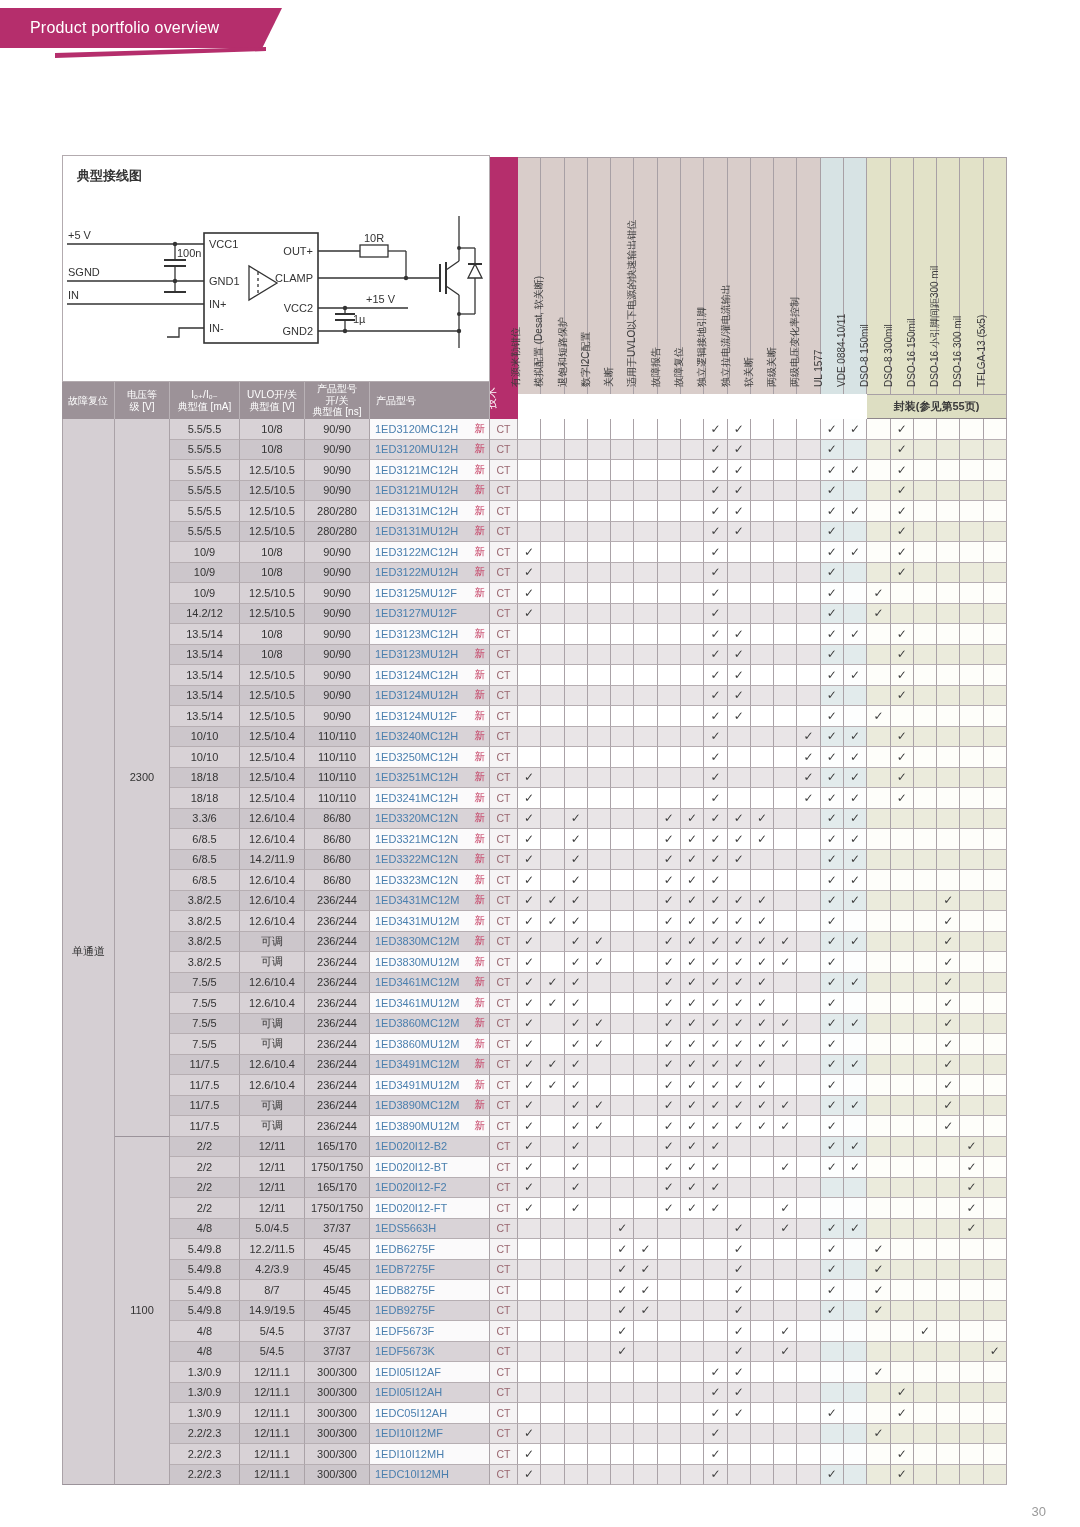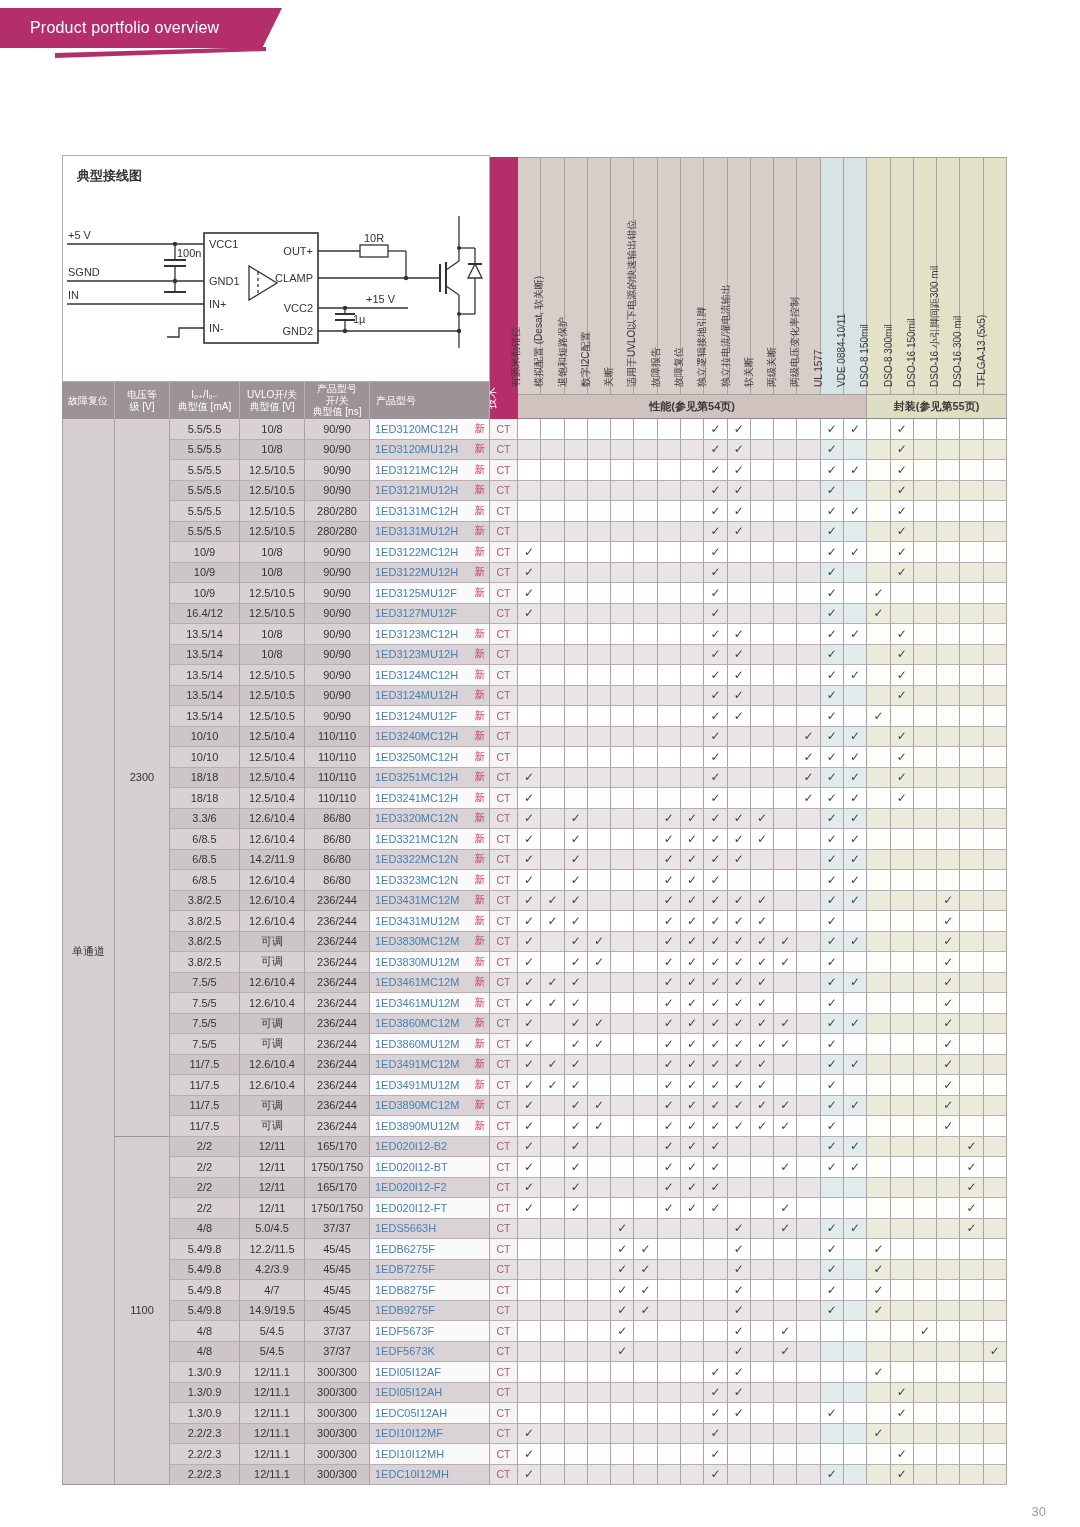--- a/index.html
+++ b/index.html
@@ -146,23 +146,20 @@
         <text x="303" y="147">+15 V</text>
         <text x="290" y="167">1µ</text>
       </g>
     </svg>
   </div>
 
   <div class="abs techstrip">
     <span class="vtext">技术</span>
   </div>
 
-  <div class="grp grp-perf" id="grp-perf" style="left: 518px; top: 394px; width: 349.286px; height: 25px;">
-    <span>性能(参见第54页)</span>
-  </div>
   <div class="grp grp-pkg" id="grp-pkg" style="left: 867.286px; top: 394px; width: 139.714px; height: 25px;">
     <span>封装(参见第55页)</span>
   </div>
 
   <div id="gen-root">
       <div class="flaghead fh-perf" style="left: 518px; top: 157px; width: 23.2857px; height: 237px;">
         <span class="vtext">有源米勒钳位</span>
       </div>
       <div class="flaghead fh-perf" style="left: 541.286px; top: 157px; width: 23.2857px; height: 237px;">
         <span class="vtext">模拟配置 (Desat, 软关断)</span>
@@ -621,21 +618,21 @@
         <div class="cell fl-pkg0" style="left: 867.286px; top: 0px; width: 23.2857px; height: 20.5px;">
           <span class="chk">✓</span>
         </div>
         <div class="cell fl-pkg0" style="left: 890.571px; top: 0px; width: 23.2857px; height: 20.5px;"></div>
         <div class="cell fl-pkg0" style="left: 913.857px; top: 0px; width: 23.2857px; height: 20.5px;"></div>
         <div class="cell fl-pkg0" style="left: 937.143px; top: 0px; width: 23.2857px; height: 20.5px;"></div>
         <div class="cell fl-pkg0" style="left: 960.429px; top: 0px; width: 23.2857px; height: 20.5px;"></div>
         <div class="cell fl-pkg0" style="left: 983.714px; top: 0px; width: 23.2857px; height: 20.5px;"></div>
       </div>
       <div style="position: absolute; left: 0px; top: 603.5px; width: 1080px; height: 20.5px;">
-        <div class="cell num1" style="left: 170px; top: 0px; width: 70px; height: 20.5px;">16.4/12</div>
+        <div class="cell num1" style="left: 170px; top: 0px; width: 70px; height: 20.5px;">14.2/12</div>
         <div class="cell num1" style="left: 240px; top: 0px; width: 65px; height: 20.5px;">12.5/10.5</div>
         <div class="cell num1" style="left: 305px; top: 0px; width: 65px; height: 20.5px;">90/90</div>
         <div class="cell part1 partcell" style="left: 370px; top: 0px; width: 120px; height: 20.5px;">
           <span class="partnum">1ED3127MU12F</span>
         </div>
         <div class="cell ct1" style="left: 490px; top: 0px; width: 28px; height: 20.5px;">
           <span class="ctxt">CT</span>
         </div>
         <div class="cell fl-perf1" style="left: 518px; top: 0px; width: 23.2857px; height: 20.5px;">
           <span class="chk">✓</span>
@@ -2221,21 +2218,21 @@
           <span class="chk">✓</span>
         </div>
         <div class="cell fl-pkg1" style="left: 890.571px; top: 0px; width: 23.2857px; height: 20.5px;"></div>
         <div class="cell fl-pkg1" style="left: 913.857px; top: 0px; width: 23.2857px; height: 20.5px;"></div>
         <div class="cell fl-pkg1" style="left: 937.143px; top: 0px; width: 23.2857px; height: 20.5px;"></div>
         <div class="cell fl-pkg1" style="left: 960.429px; top: 0px; width: 23.2857px; height: 20.5px;"></div>
         <div class="cell fl-pkg1" style="left: 983.714px; top: 0px; width: 23.2857px; height: 20.5px;"></div>
       </div>
       <div style="position: absolute; left: 0px; top: 1280px; width: 1080px; height: 20.5px;">
         <div class="cell num0" style="left: 170px; top: 0px; width: 70px; height: 20.5px;">5.4/9.8</div>
-        <div class="cell num0" style="left: 240px; top: 0px; width: 65px; height: 20.5px;">4/7</div>
+        <div class="cell num0" style="left: 240px; top: 0px; width: 65px; height: 20.5px;">8/7</div>
         <div class="cell num0" style="left: 305px; top: 0px; width: 65px; height: 20.5px;">45/45</div>
         <div class="cell part0 partcell" style="left: 370px; top: 0px; width: 120px; height: 20.5px;">
           <span class="partnum">1EDB8275F</span>
         </div>
         <div class="cell ct0" style="left: 490px; top: 0px; width: 28px; height: 20.5px;">
           <span class="ctxt">CT</span>
         </div>
         <div class="cell fl-perf0" style="left: 518px; top: 0px; width: 23.2857px; height: 20.5px;"></div>
         <div class="cell fl-perf0" style="left: 541.286px; top: 0px; width: 23.2857px; height: 20.5px;"></div>
         <div class="cell fl-perf0" style="left: 564.571px; top: 0px; width: 23.2857px; height: 20.5px;"></div>

